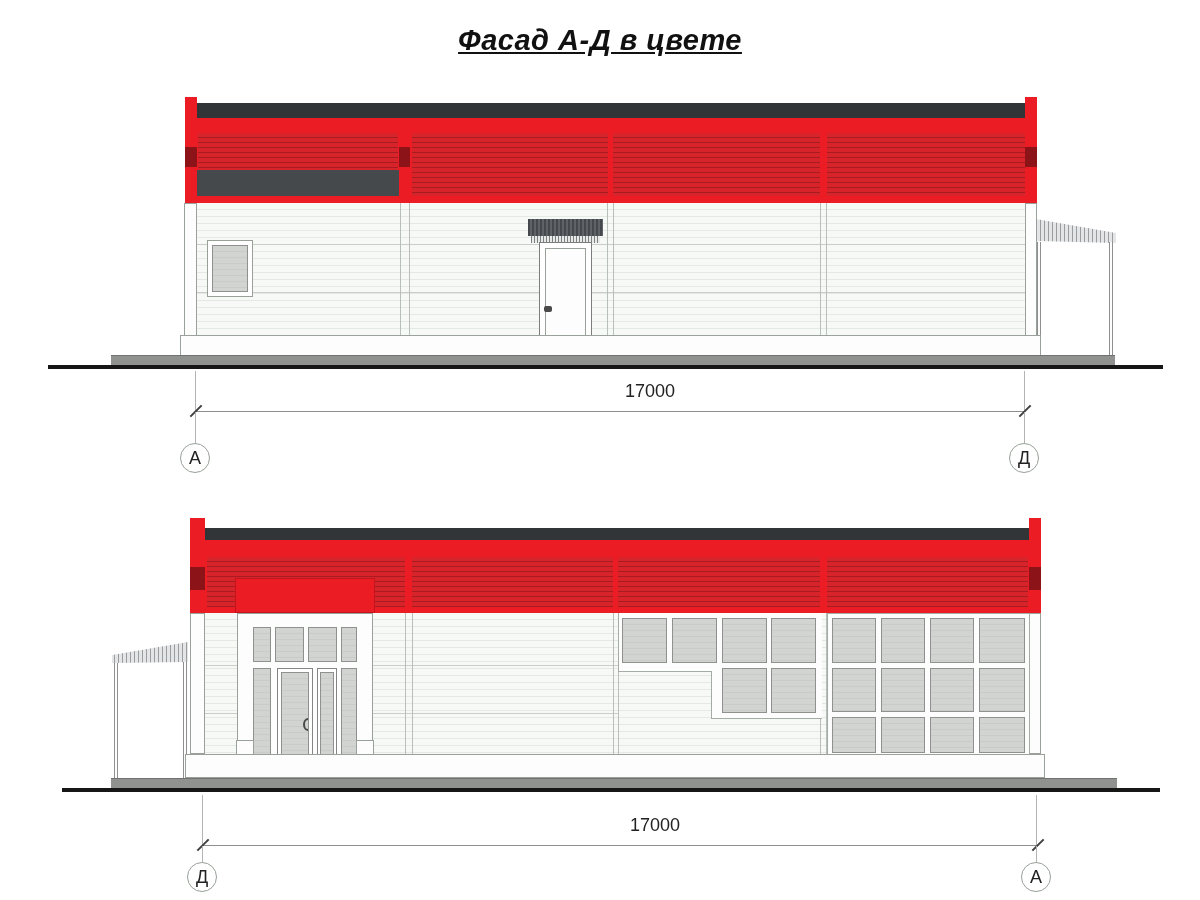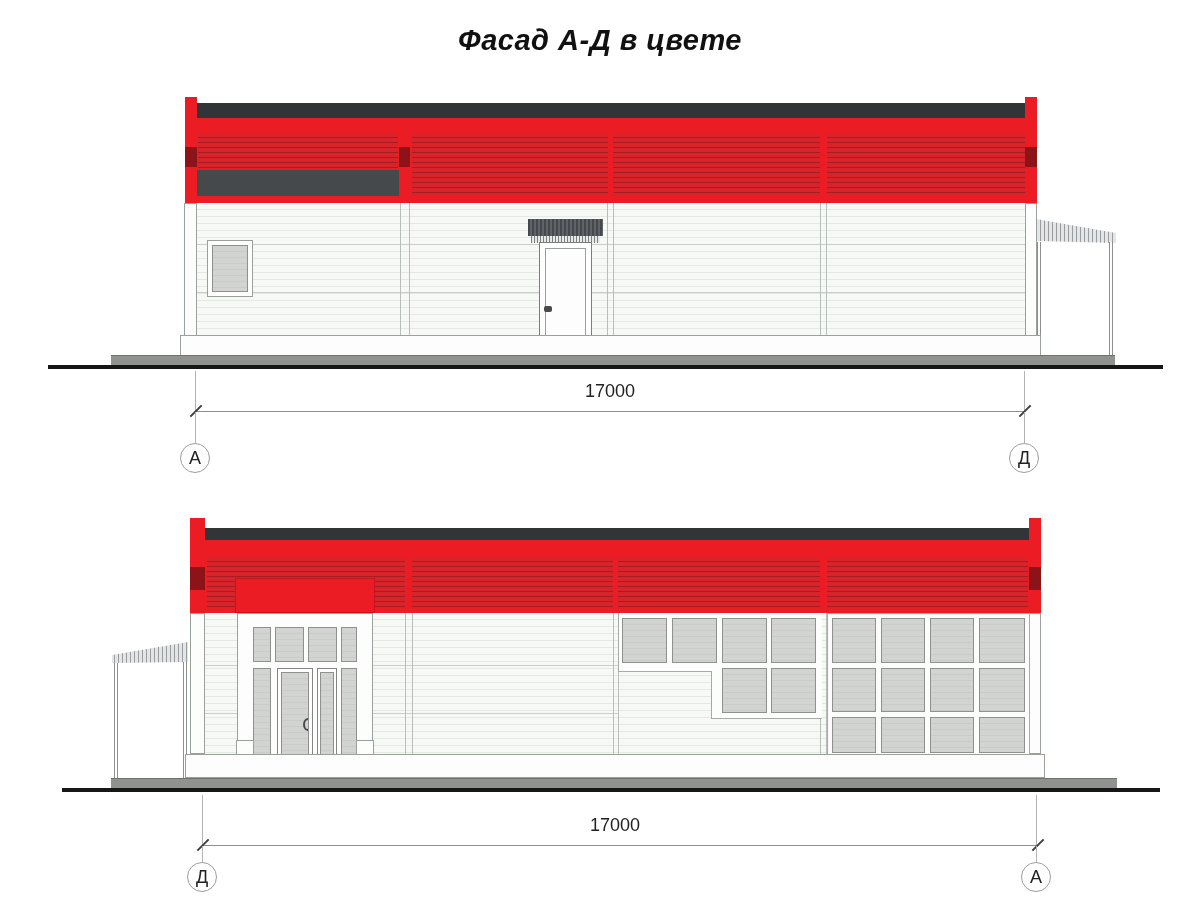--- a/index.html
+++ b/index.html
@@ -1,37 +1,37 @@
 <!DOCTYPE html>
 <html style="--accent-red: #ec1c24; --panel-red: #d7242b; --panel-red-line: #a81b21; --dark-red-block: #8c1419; --roof-band: #323537; --gray-band: #46494c; --siding-white: #f7f9f6; --glass-gray: #d2d4d2; --sidewalk-gray: #8f928f; --ground-black: #161616;"><head>
 <meta charset="utf-8">
 <style>
   html,body{margin:0;padding:0;background:#fff;width:1200px;height:900px;overflow:hidden;
     font-family:"Liberation Sans",sans-serif}
   *{box-sizing:border-box}
   .a{position:absolute}
   .facade{position:absolute;left:0;width:1200px;height:450px}
   .ftitle{position:absolute;left:0;right:0;text-align:center;
-    font:italic 700 29px "Liberation Sans",sans-serif;
+    font:italic 700 29px "Liberation Sans",sans-serif;text-decoration:underline;
     color:#111;letter-spacing:.5px}
   .siding{background:repeating-linear-gradient(180deg,var(--siding-white,#f7f9f6) 0 6px,#e4e9e3 6px 7px)}
   .stripe{background:repeating-linear-gradient(180deg,var(--panel-red,#d7242b) 0 4px,var(--panel-red-line,#a81b21) 4px 5px)}
   .pane{background:repeating-linear-gradient(180deg,var(--glass-gray,#d2d4d2) 0 5px,#c8cbc8 5px 6px);
     border:1px solid #8f918f}
   .whiteb{background:#fcfdfc;border:1px solid #9aa09a}
   .seam{border-left:1px solid #b8beb8;border-right:1px solid #b8beb8}
   .hatch-l{background:repeating-linear-gradient(90deg,#9a9da0 0 1px,#e3e5e6 1px 4px)}
   .hatch-d{background:repeating-linear-gradient(90deg,#45484c 0 2px,#5f6367 2px 4px)}
   .fringe{background:repeating-linear-gradient(90deg,#7d8082 0 1px,#e8eae8 1px 3px)}
   .jline{background:#c9cfc8}
   .oline{background:#a5aba5}
   .extl{background:#b4b4b4}
   .diml{background:#8f8f8f}
   .tick{width:16px;height:2px;background:#3f3f3f;transform:rotate(-45deg)}
-  .dim{text-align:center;font:400 18px "Liberation Sans",sans-serif;color:#222}
+  .dim{text-align:right;font:400 18px "Liberation Sans",sans-serif;color:#222}
   .circ{width:30px;height:30px;border:1px solid #98a098;border-radius:50%;background:#fff;
     display:flex;align-items:center;justify-content:center;font-size:18px;color:#222}
   .redbase{background:var(--accent-red,#ec1c24)}
   .darkband{background:var(--roof-band,#323537)}
   .grayband{background:var(--gray-band,#46494c)}
   .dred{background:var(--dark-red-block,#8c1419)}
   .sidewalk{background:var(--sidewalk-gray,#8f928f);border-top:1px solid #6f726f}
   .ground{background:var(--ground-black,#161616)}
 </style>
 </head>

